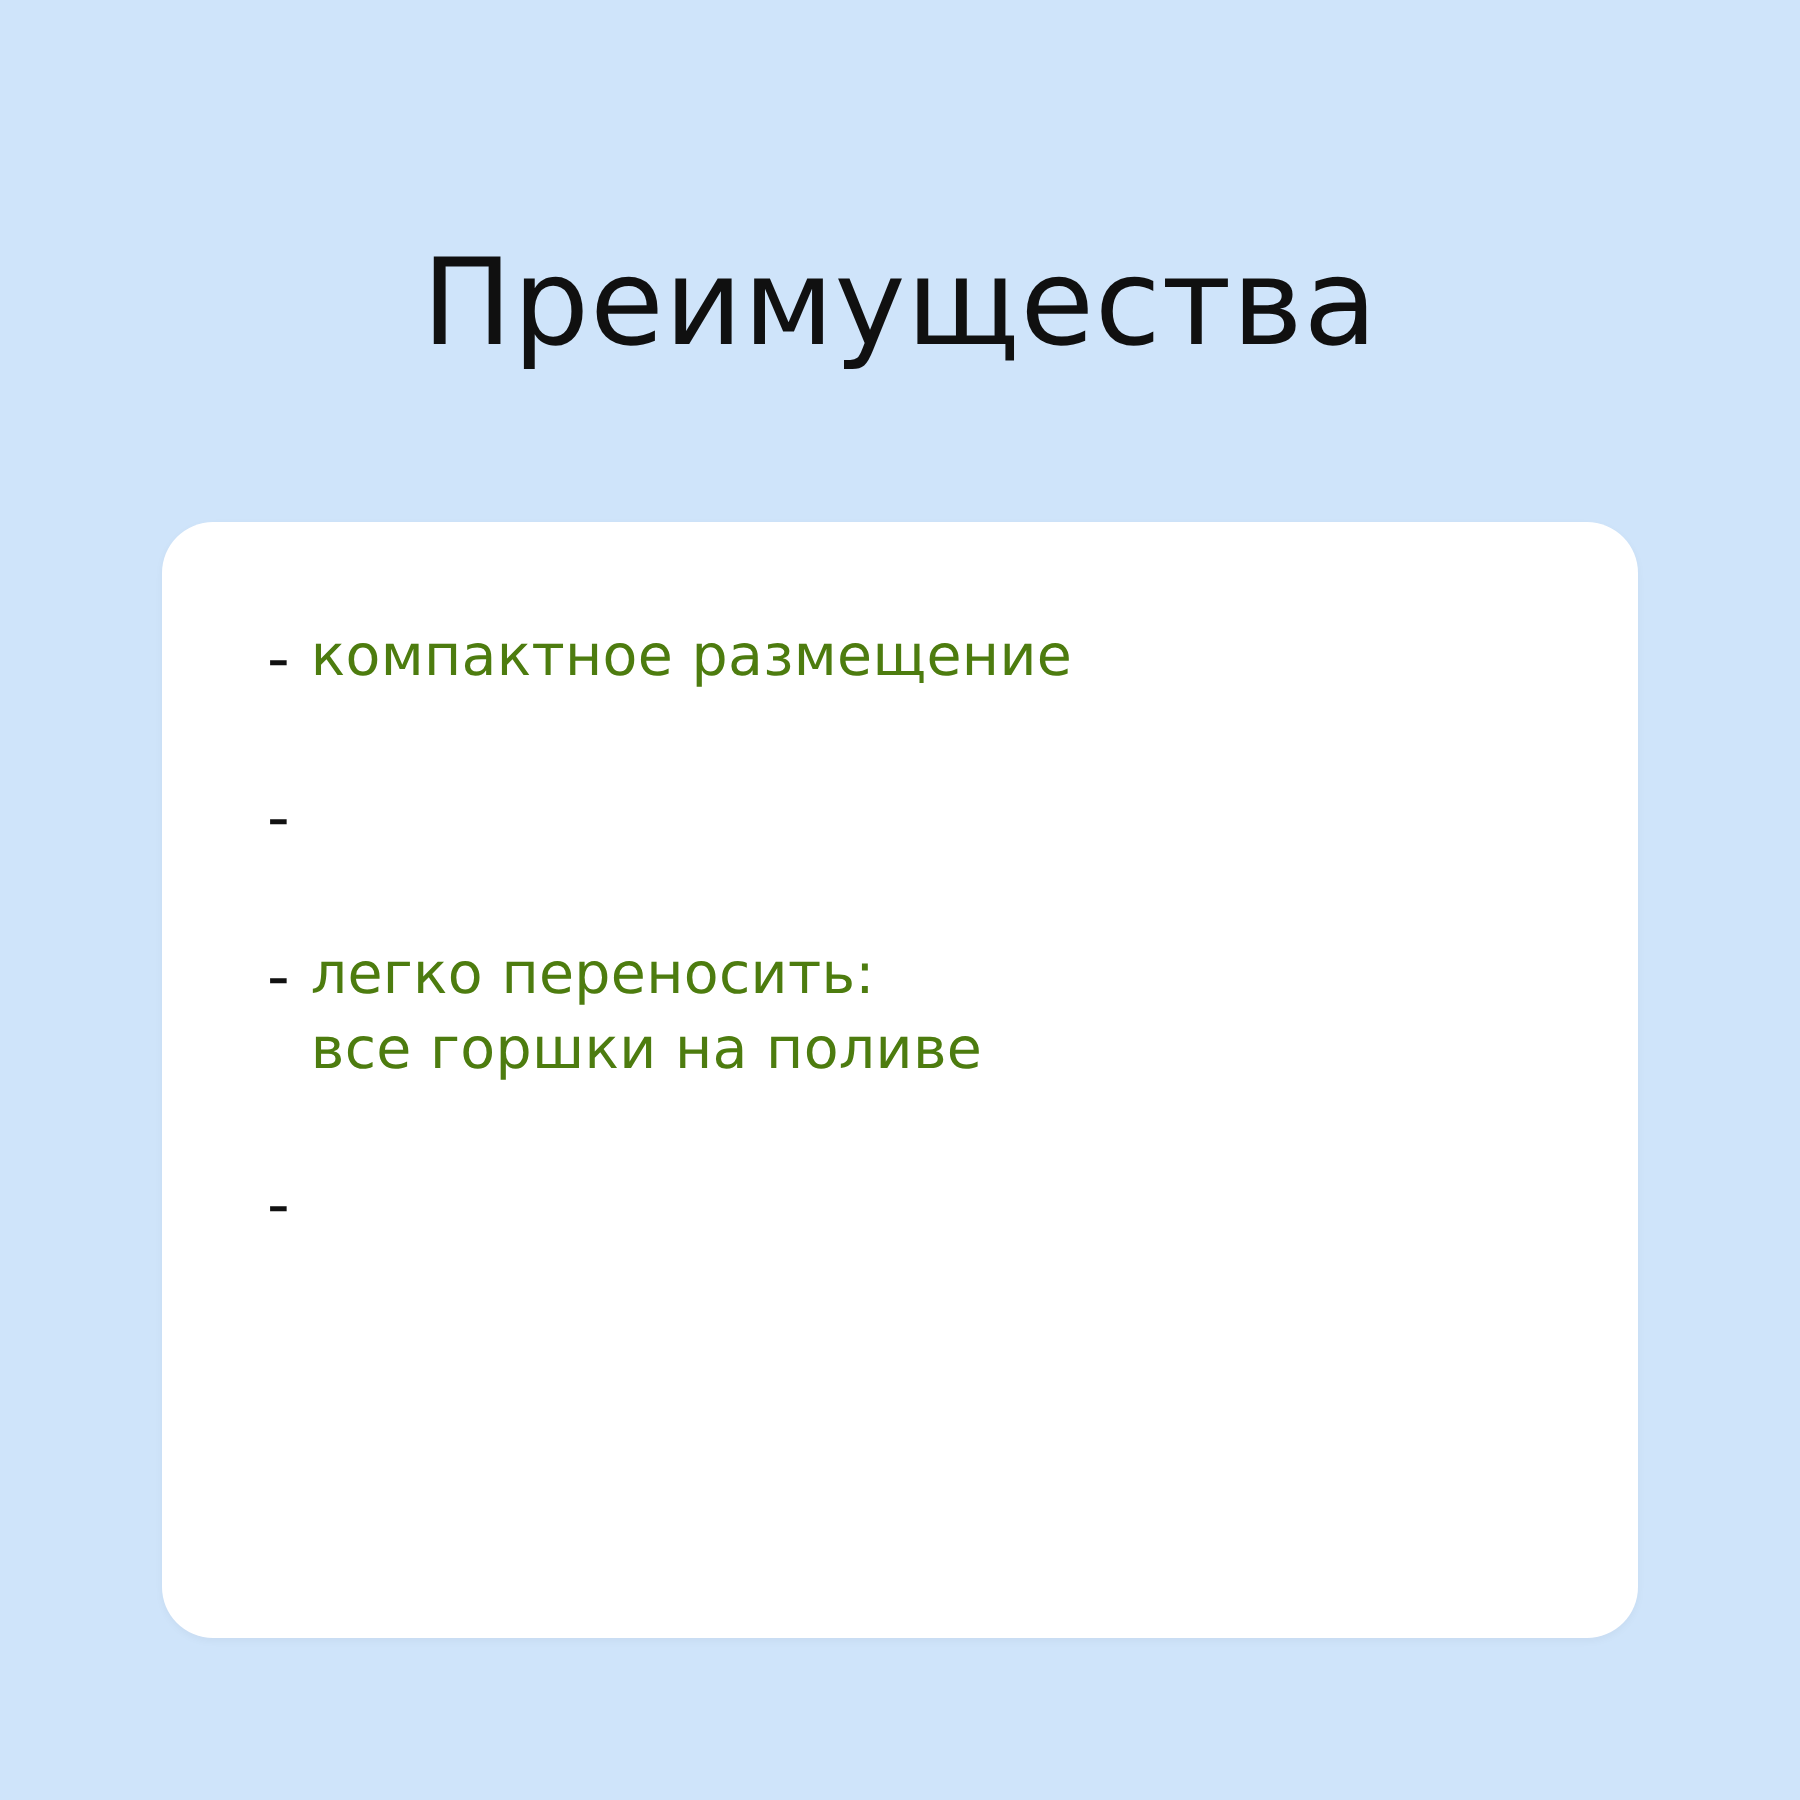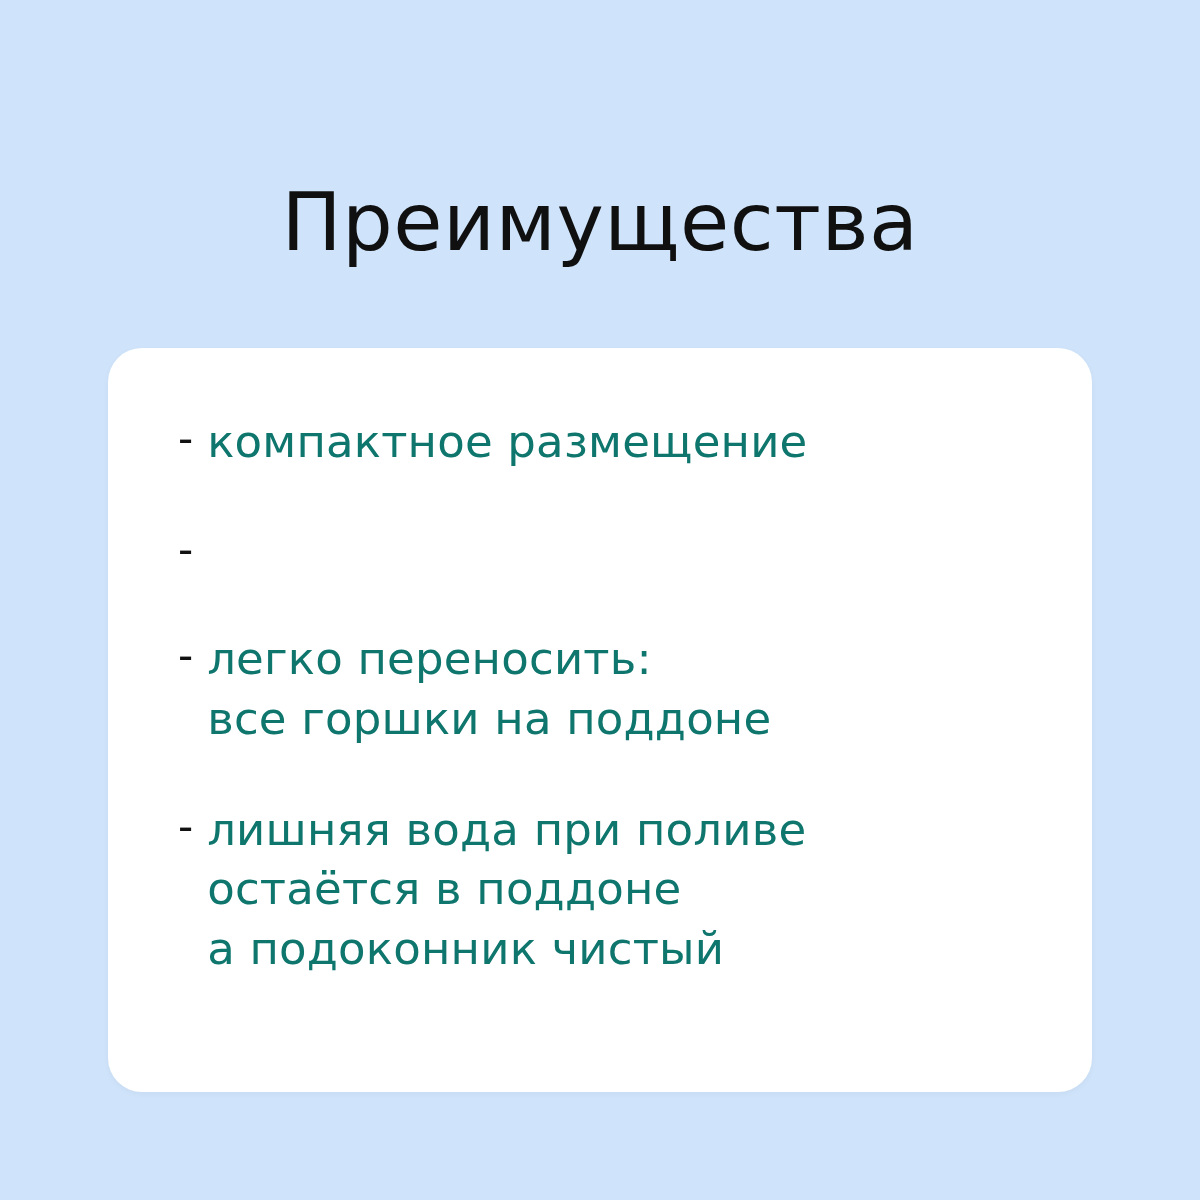--- a/index.html
+++ b/index.html
@@ -26,21 +26,20 @@
     width: 100%;
     text-align: center;
   }
   .title-text {
     display: inline-block;
     font-size: 80px;
     line-height: 1.1;
     font-weight: 400;
     color: #101010;
     letter-spacing: 0.5px;
-    margin-top: 21px;
   }
   .card {
     position: absolute;
     left: 108px;
     top: 348px;
     width: 984px;
     height: 744px;
     background: #ffffff;
     border-radius: 34px;
     box-sizing: border-box;
@@ -61,23 +60,23 @@
     margin-bottom: 0;
   }
   .dash {
     font-size: 42px;
     line-height: 1.28;
     color: #111111;
     margin-right: 14px;
     flex: 0 0 auto;
   }
   .bullet-text {
-    font-size: 45px;
+    font-size: 38px;
     line-height: 1.32;
-    color: #0f766e;
+    color: #4d7c0f;
     white-space: pre-line;
     letter-spacing: 0.2px;
   }
 </style>
 </head>
 <body>
 
 <div class="slide">
 
   <div class="title-wrap">
@@ -92,26 +91,23 @@
         <span class="bullet-text">компактное размещение</span>
       </li>
 
       <li class="bullet">
         <span class="dash">-</span>
       </li>
 
       <li class="bullet">
         <span class="dash">-</span>
         <span class="bullet-text">легко переносить:
-все горшки на поддоне</span>
+все горшки на поливе</span>
       </li>
 
       <li class="bullet">
         <span class="dash">-</span>
-        <span class="bullet-text">лишняя вода при поливе
-остаётся в поддоне
-а подоконник чистый</span>
       </li>
 
     </ul>
   </div>
 
 </div>
 
 </body></html>

